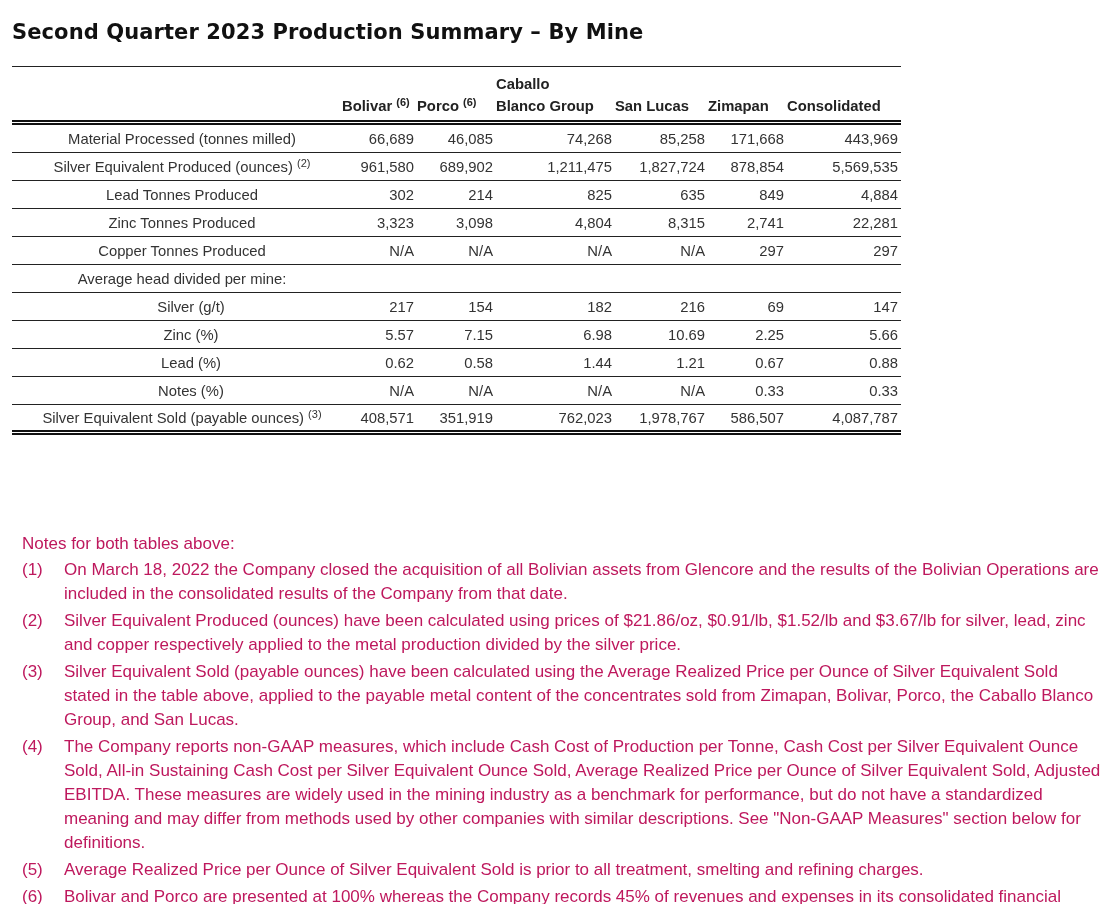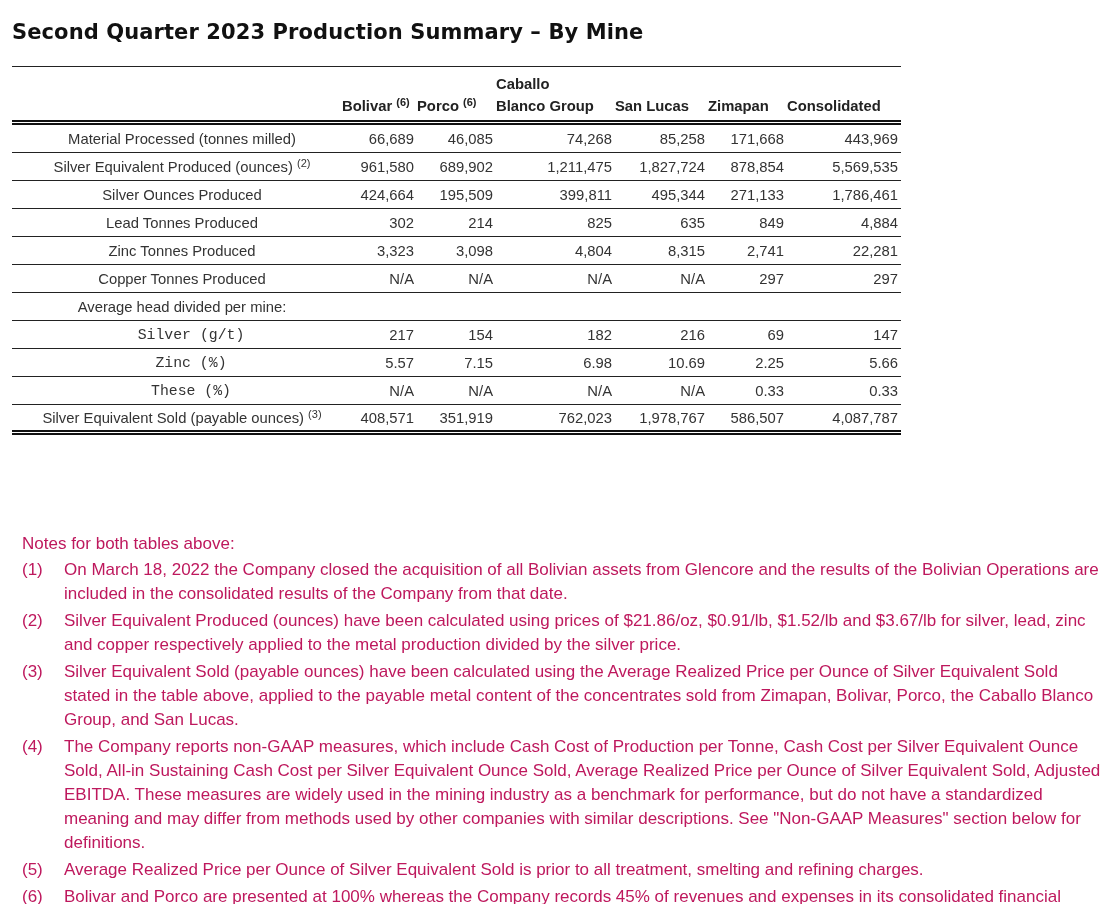--- a/index.html
+++ b/index.html
@@ -5,21 +5,21 @@
   html, body { margin: 0; padding: 0; background: #ffffff; }
   body { width: 1110px; height: 904px; position: relative; overflow: hidden; font-family: "Liberation Sans", sans-serif; color: #222; }
   .title { position: absolute; left: 12px; top: 20px; font-family: "DejaVu Sans", sans-serif; font-weight: bold; font-size: 21px; color: #111; letter-spacing: 0.1px; }
   .tbl-wrap { position: absolute; left: 12px; top: 66px; width: 889px; }
   .topline { height: 1px; background: #222; }
   table.prod { border-collapse: collapse; width: 889px; table-layout: fixed; font-size: 14.8px; color: #333; }
   table.prod th { font-weight: bold; color: #222; text-align: left; vertical-align: bottom; padding: 0 3px 3px 0; line-height: 22px; font-size: 14.8px; white-space: nowrap; }
   table.prod thead tr.hdr th { border-bottom: 5px double #111; }
   table.prod td { height: 27px; padding: 0; text-align: right; border-bottom: 1px solid #222; white-space: nowrap; vertical-align: middle; }
   table.prod td.label { text-align: center; padding-left: 10px; }
-  table.prod td.label.indent { padding-left: 28px; font-family: Liberation Mono, monospace; }
+  table.prod td.label.indent { padding-left: 28px; }
   table.prod tr.last td { border-bottom: 5px double #111; height: 25px; }
   table.prod td.num { padding-right: 3px; }
   sup { font-size: 11px; vertical-align: 5px; line-height: 0; }
   .notes { position: absolute; left: 22px; top: 533px; width: 1080px; font-size: 17px; color: #be185d; }
   .notes-head { line-height: 22px; margin-bottom: 3px; }
   .note { display: flex; line-height: 24px; margin-bottom: 3px; }
   .note-num { width: 42px; flex: none; }
   .note-text { flex: 1; }
 </style>
 </head>
@@ -66,29 +66,20 @@
         <tr>
           <td class="label"><span>Silver Equivalent Produced (ounces)</span> <sup>(2)</sup></td>
           <td class="num">961,580</td>
           <td class="num">689,902</td>
           <td class="num">1,211,475</td>
           <td class="num">1,827,724</td>
           <td class="num">878,854</td>
           <td class="num">5,569,535</td>
         </tr>
         <tr>
-          <td class="label"><span>Silver Ounces Produced</span></td>
-          <td class="num">424,664</td>
-          <td class="num">195,509</td>
-          <td class="num">399,811</td>
-          <td class="num">495,344</td>
-          <td class="num">271,133</td>
-          <td class="num">1,786,461</td>
-        </tr>
-        <tr>
           <td class="label"><span>Lead Tonnes Produced</span></td>
           <td class="num">302</td>
           <td class="num">214</td>
           <td class="num">825</td>
           <td class="num">635</td>
           <td class="num">849</td>
           <td class="num">4,884</td>
         </tr>
         <tr>
           <td class="label"><span>Zinc Tonnes Produced</span></td>
@@ -129,21 +120,30 @@
         <tr>
           <td class="label indent"><span>Zinc (%)</span></td>
           <td class="num">5.57</td>
           <td class="num">7.15</td>
           <td class="num">6.98</td>
           <td class="num">10.69</td>
           <td class="num">2.25</td>
           <td class="num">5.66</td>
         </tr>
         <tr>
-          <td class="label indent"><span>These (%)</span></td>
+          <td class="label indent"><span>Lead (%)</span></td>
+          <td class="num">0.62</td>
+          <td class="num">0.58</td>
+          <td class="num">1.44</td>
+          <td class="num">1.21</td>
+          <td class="num">0.67</td>
+          <td class="num">0.88</td>
+        </tr>
+        <tr>
+          <td class="label indent"><span>Notes (%)</span></td>
           <td class="num">N/A</td>
           <td class="num">N/A</td>
           <td class="num">N/A</td>
           <td class="num">N/A</td>
           <td class="num">0.33</td>
           <td class="num">0.33</td>
         </tr>
         <tr class="last">
           <td class="label"><span>Silver Equivalent Sold (payable ounces)</span> <sup>(3)</sup></td>
           <td class="num">408,571</td>

